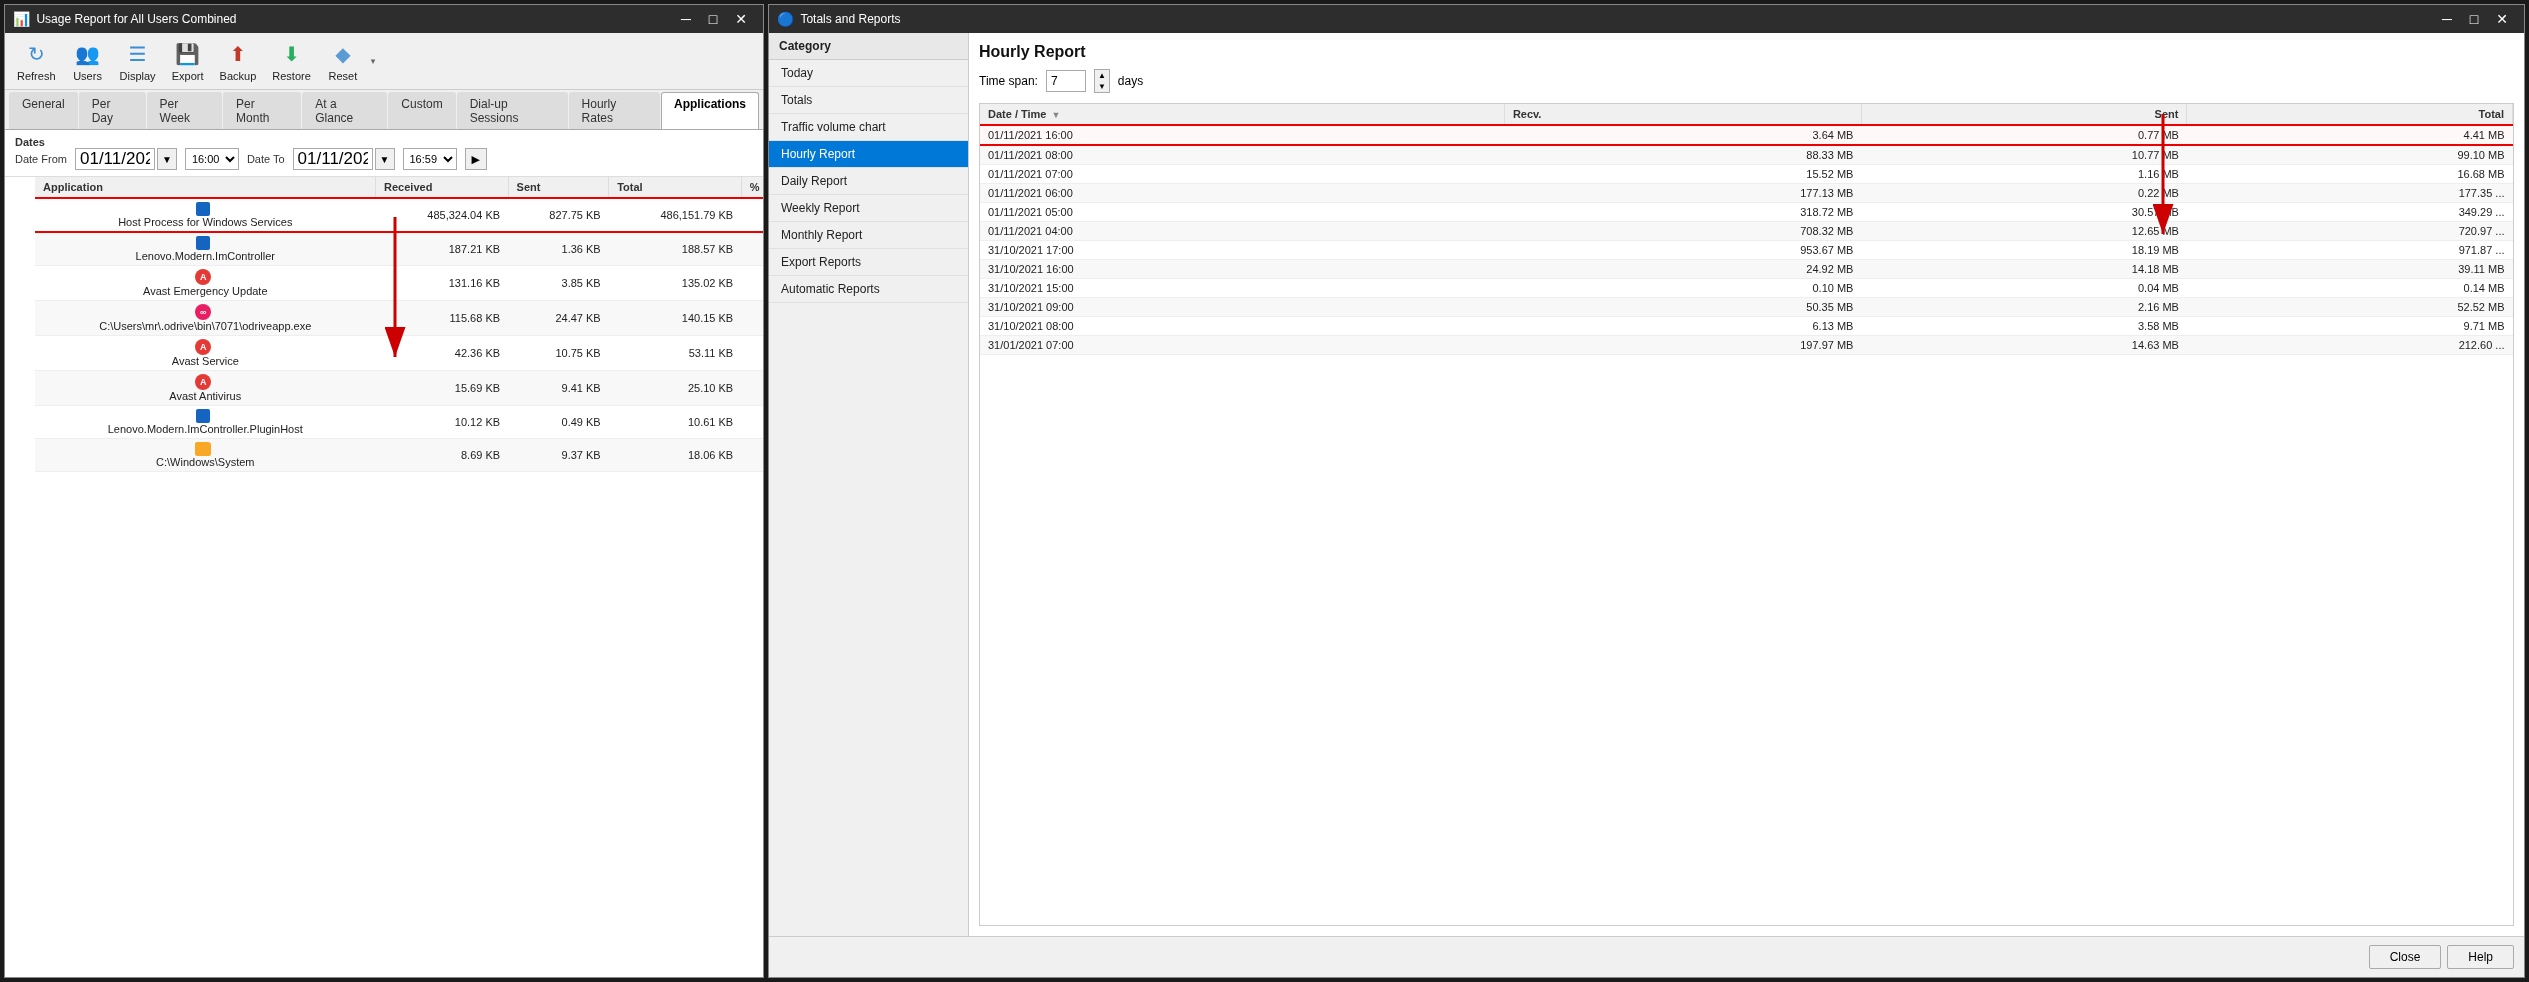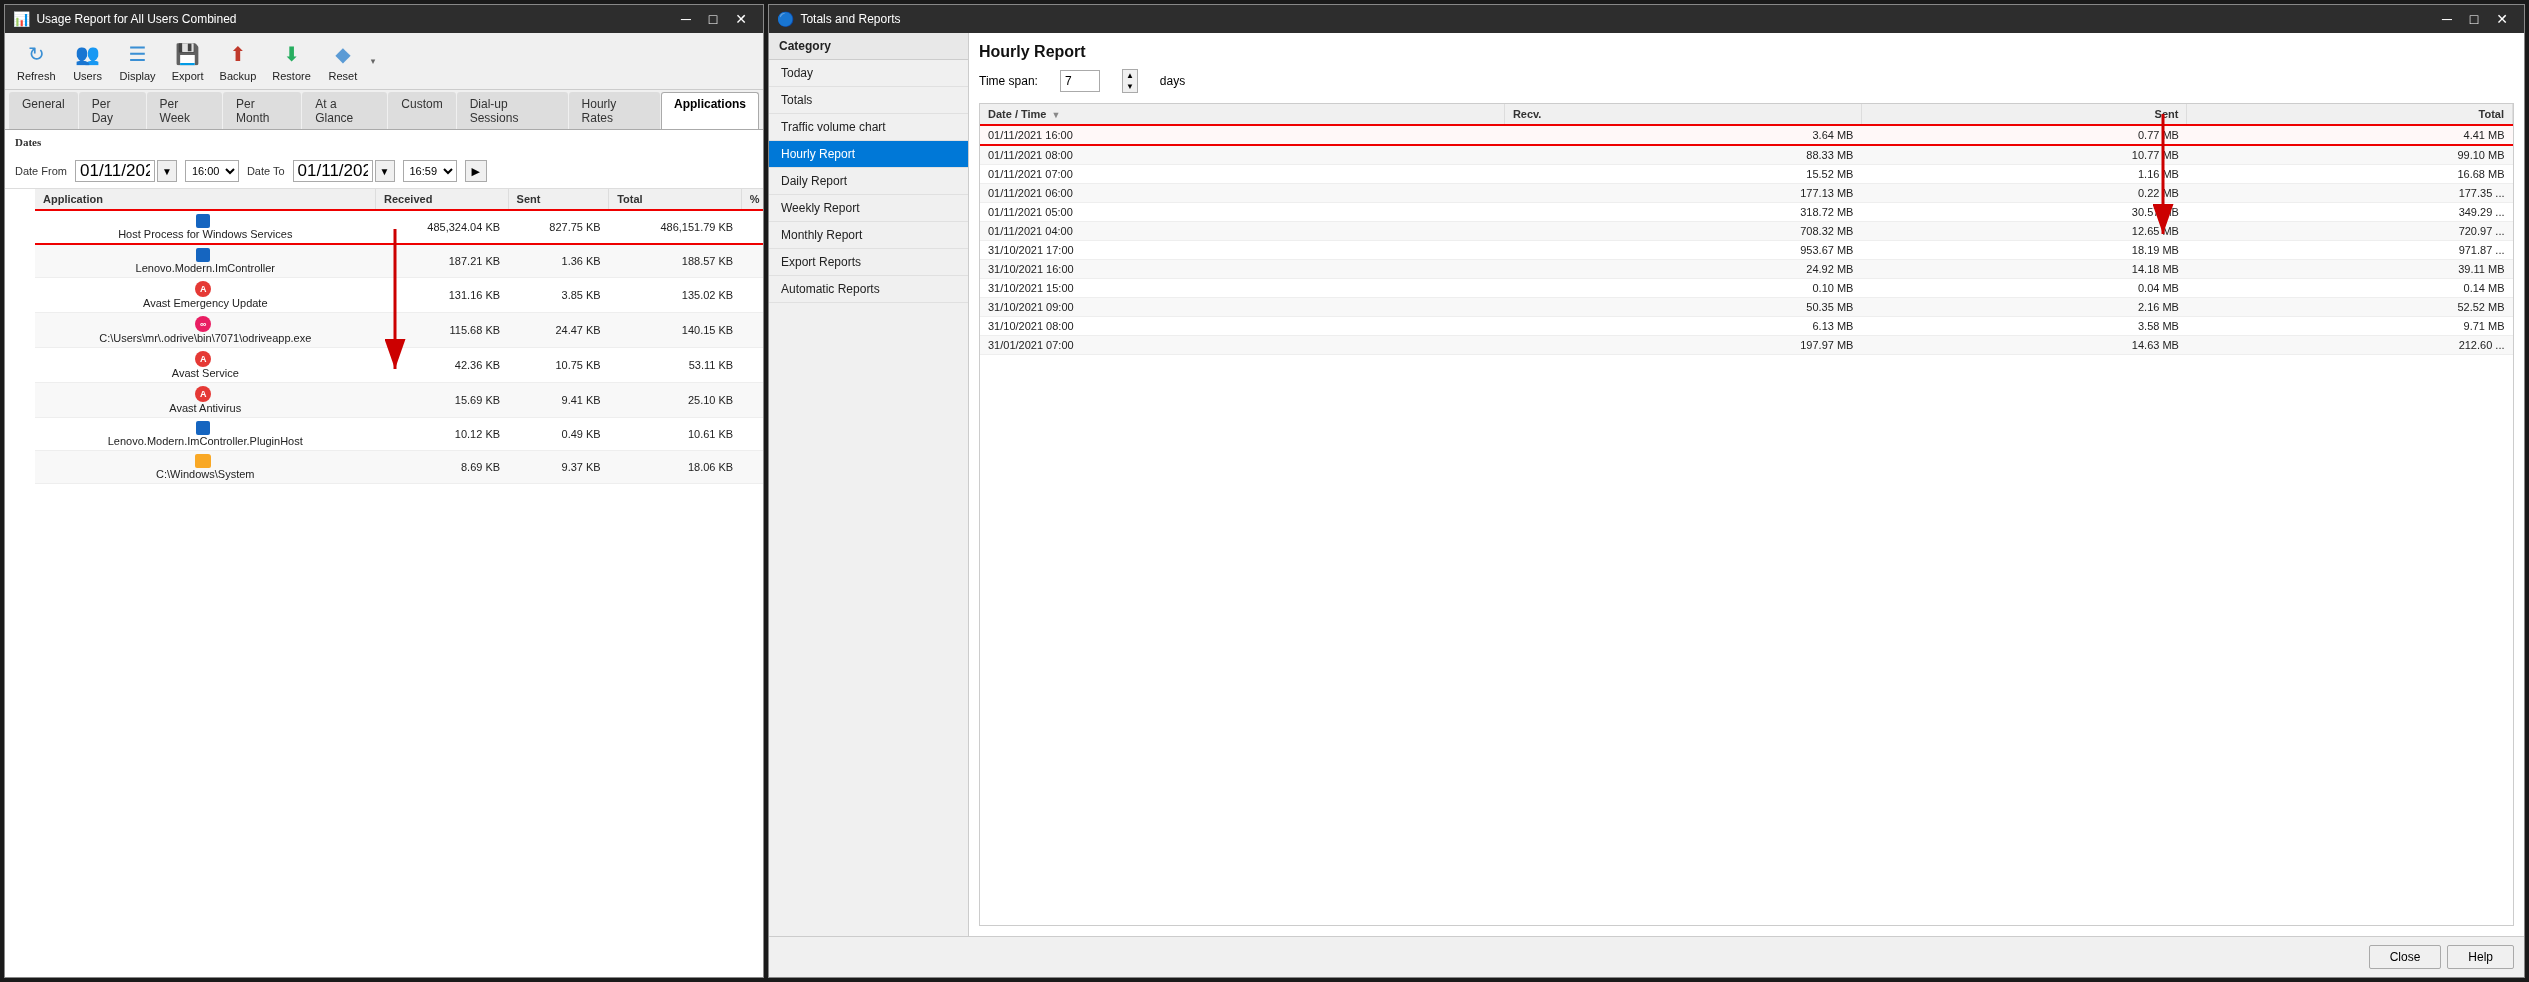--- a/index.html
+++ b/index.html
@@ -142,22 +142,21 @@
     
     .date-row {
       padding: 6px 10px;
       border-bottom: 1px solid #ddd;
     }
 
     .date-label {
       font-size: 11px;
       font-weight: 600;
       color: #333;
-      margin-bottom: 12px;
-      font-family: Liberation Serif, serif;
+      margin-bottom: 0;
     }
 
     .date-controls {
       display: flex;
       align-items: center;
       gap: 8px;
     }
 
     .date-field-label {
       font-size: 11px;
@@ -305,21 +304,21 @@
     .report-title {
       font-size: 16px;
       font-weight: 600;
       color: #111;
       margin-bottom: 8px;
     }
 
     .time-span-row {
       display: flex;
       align-items: center;
-      gap: 22px;
+      gap: 8px;
       margin-bottom: 10px;
       font-size: 12px;
     }
 
     .time-span-input {
       border: 1px solid #aaa;
       width: 40px;
       height: 22px;
       padding: 2px 4px;
       font-size: 12px;

